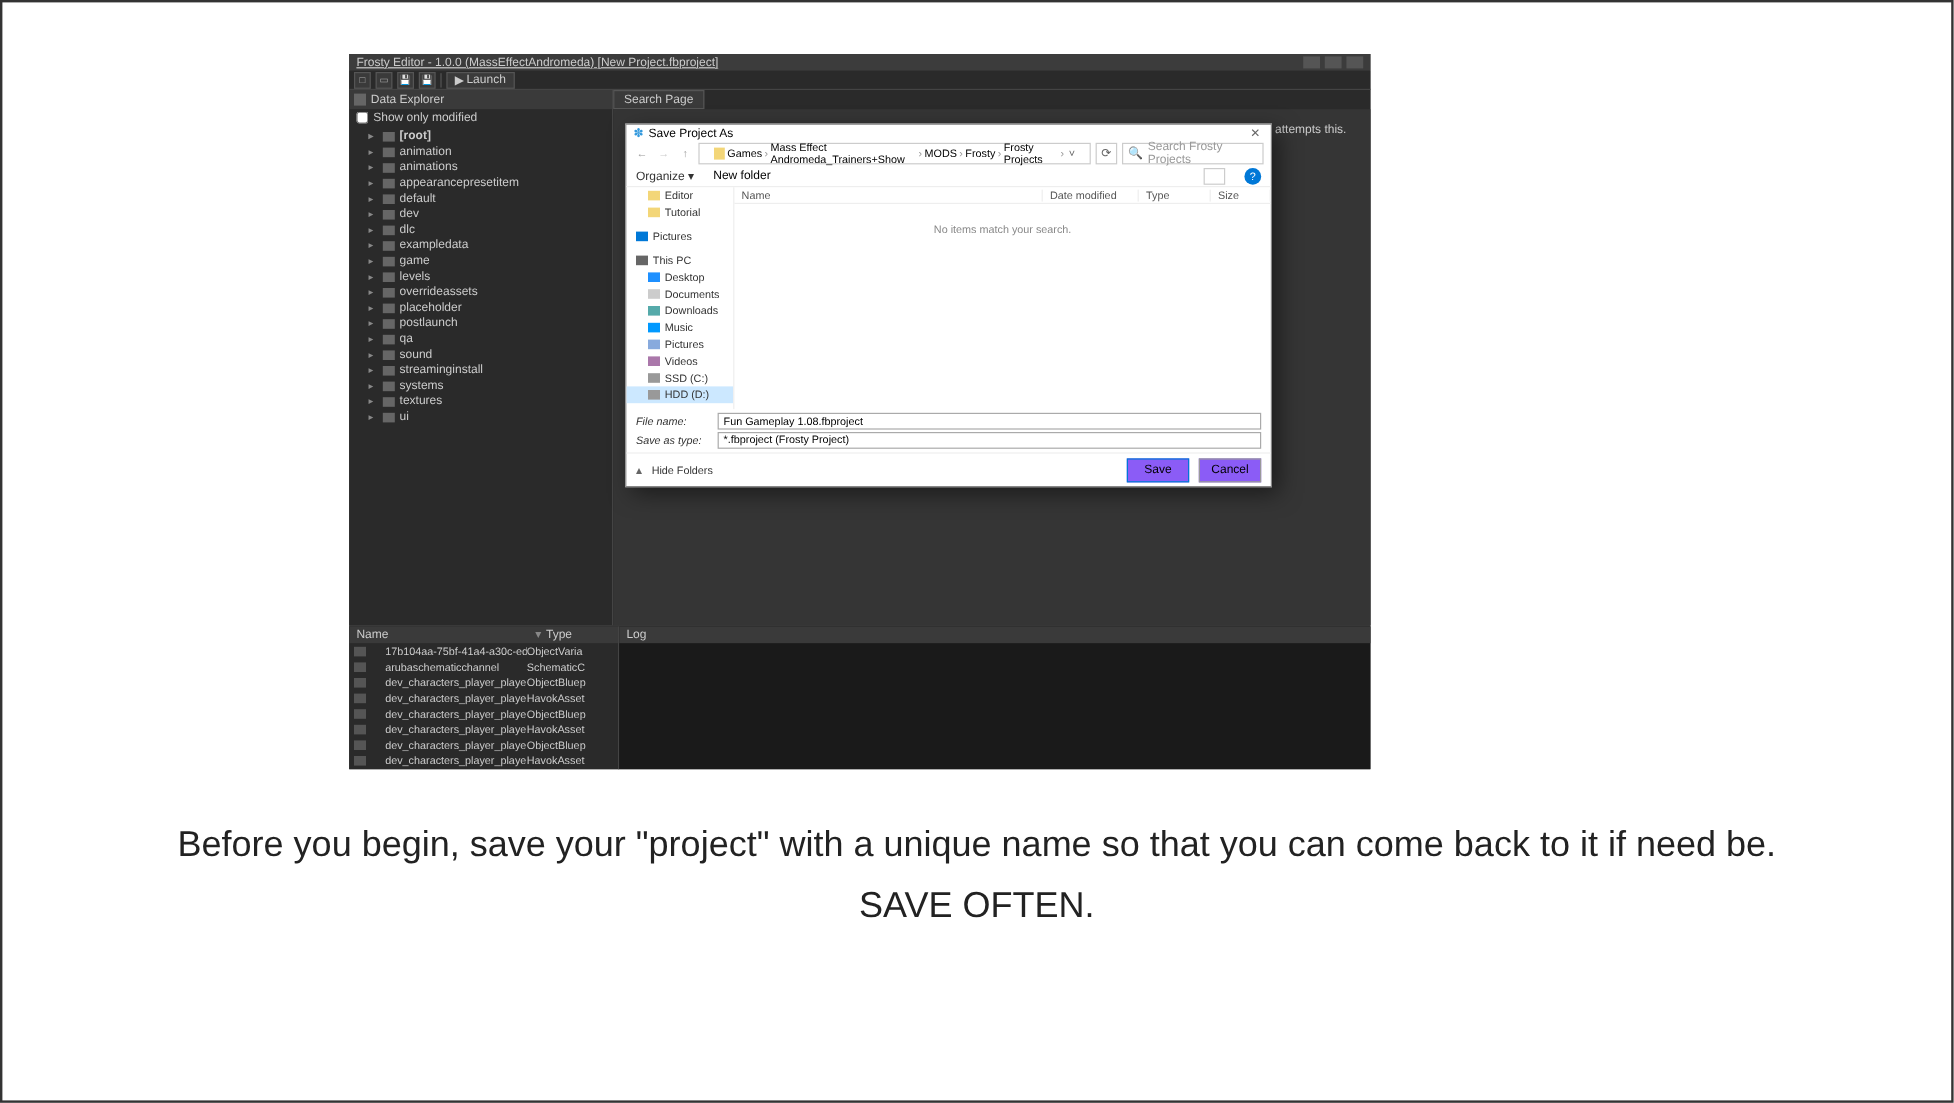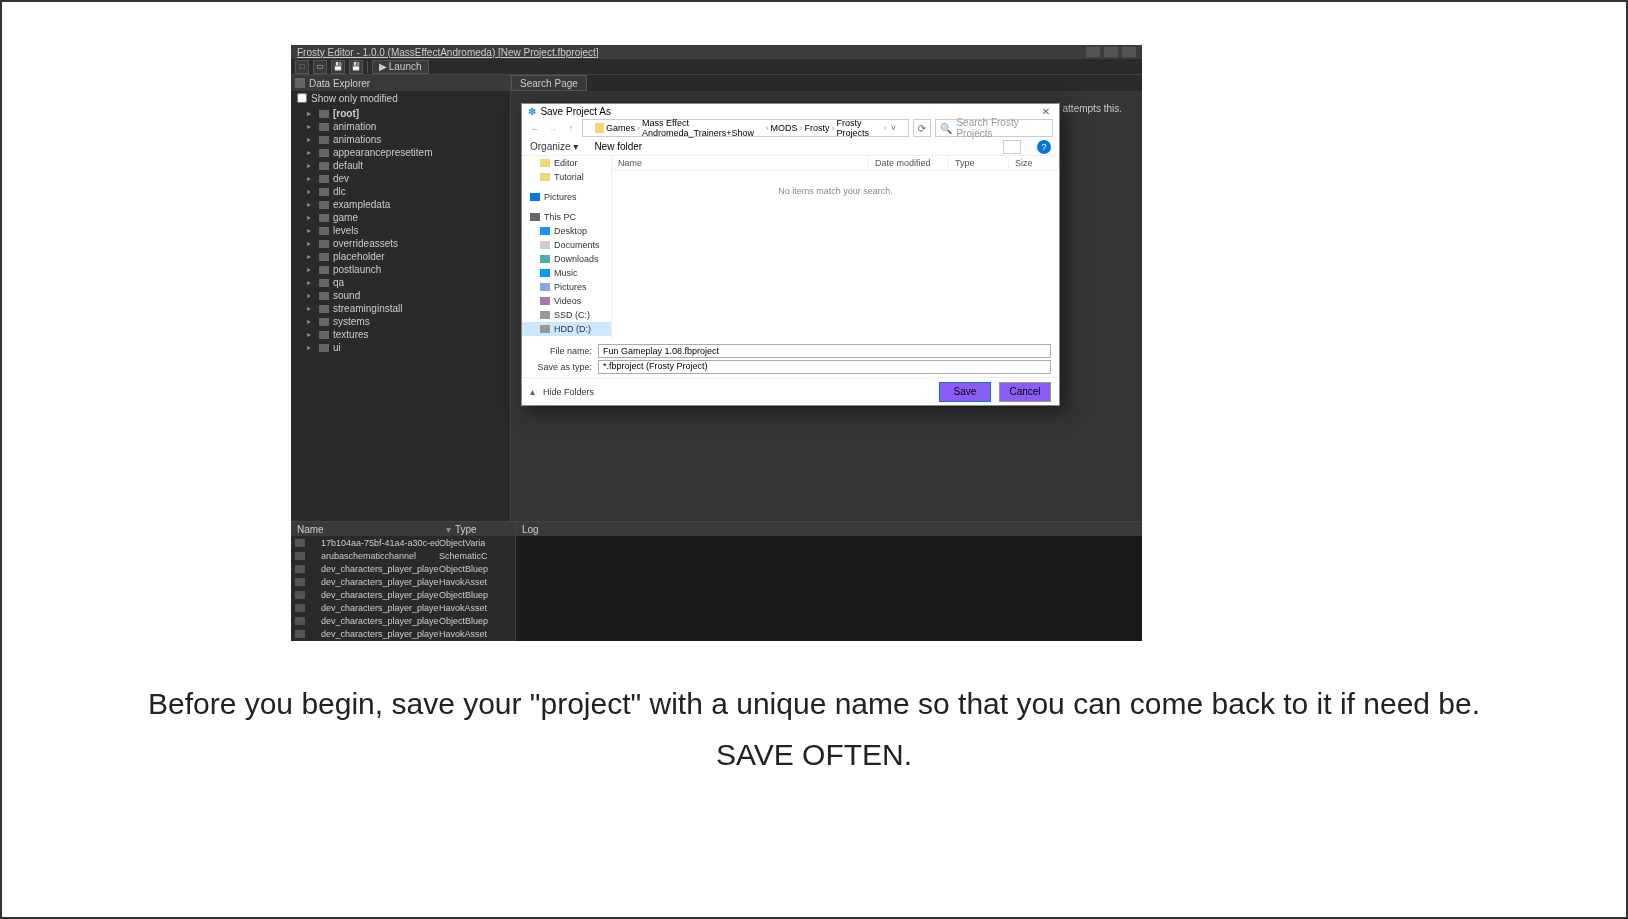--- a/index.html
+++ b/index.html
@@ -76,21 +76,21 @@
 .ico.music { background: #09f; }
 .ico.pic { background: #8ad; }
 .ico.vid { background: #a7a; }
 .dlg-main { flex: 1; display: flex; flex-direction: column; }
 .dlg-cols { height: 14px; display: flex; align-items: center; font-size: 9px; color: #555; border-bottom: 1px solid #eee; }
 .dlg-cols .c { padding: 0 6px; border-right: 1px solid #eee; }
 .dlg-cols .c1 { flex: 1; }
 .dlg-empty { flex: 1; display: flex; align-items: flex-start; justify-content: center; padding-top: 16px; color: #888; font-size: 9px; }
 .dlg-fields { padding: 2px 8px; }
 .dlg-fields .fld { display: flex; align-items: center; height: 16px; gap: 6px; }
-.dlg-fields .lbl { width: 62px; text-align: right; color: #333; font-size: 9px; }
+.dlg-fields .lbl { width: 62px; color: #333; font-size: 9px; font-style: italic; }
 .dlg-fields input, .dlg-fields .combo { flex: 1; height: 14px; border: 1px solid #aaa; font-size: 9px; padding: 0 4px; }
 .dlg-footer { height: 28px; display: flex; align-items: center; padding: 0 8px; gap: 8px; border-top: 1px solid #eee; }
 .dlg-footer .hide { font-size: 9px; color: #333; }
 .dlg-footer .sp { flex: 1; }
 .dlg-footer button { width: 52px; height: 20px; font-size: 10px; border: 1px solid #999; background: #8b5cf6; }
 .dlg-footer button.primary { border: 1px solid #0078d7; }
 
 .caption { position: absolute; left: 0; right: 0; top: 676px; text-align: center; font-size: 30px; color: #222; line-height: 1.7; padding: 0 120px; }
 </style>
 </head>

